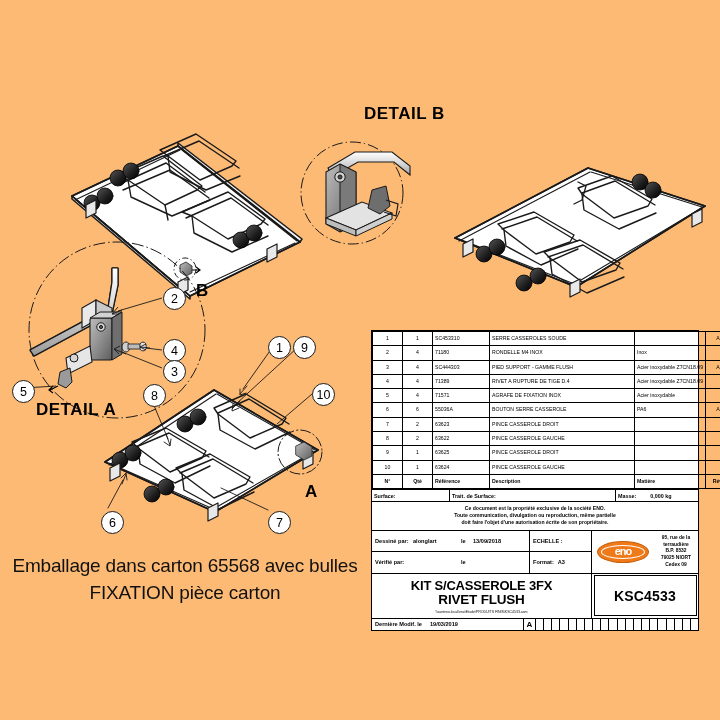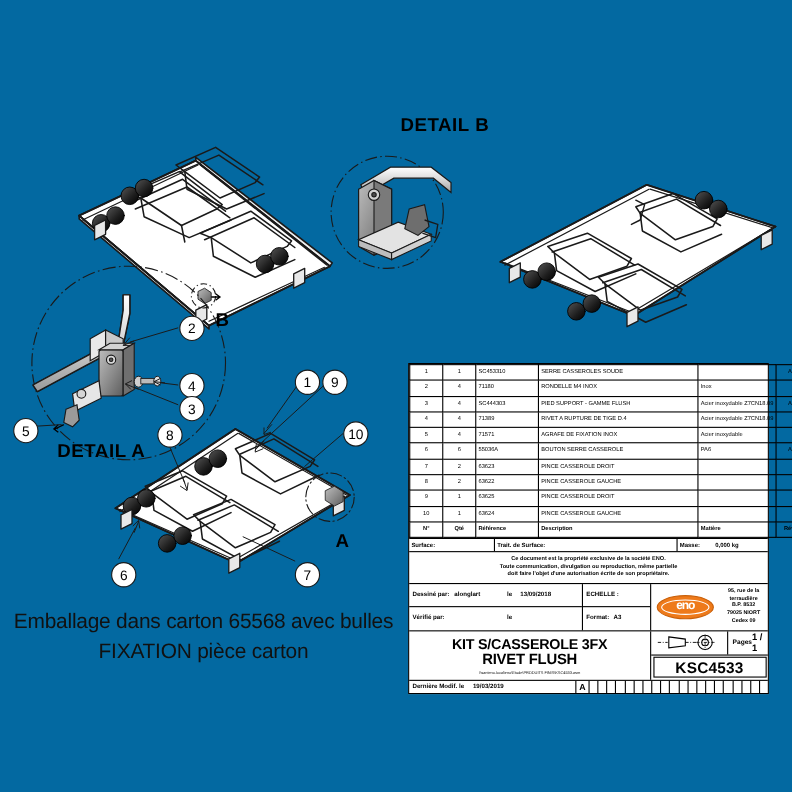--- a/index.html
+++ b/index.html
@@ -12,21 +12,21 @@
     height: 720px;
     font-family: "Liberation Sans", sans-serif;
     color: #000;
     overflow: hidden;
     position: relative;
   }
   #sheet {
     position: absolute;
     left: 0; top: 0;
     width: 720px; height: 720px;
-    background: #0369a1;
+    background: #fdba74;
   }
 
   
   .abs { position: absolute; }
 
   
   .detail-title {
     font-family: "Liberation Sans", sans-serif;
     font-weight: bold;
     font-size: 17px;
@@ -606,21 +606,21 @@
       </g>
 
       <g stroke-width="1.3" fill="none">
         <path d="M578 182 L586 186 L582 200 L574 204"></path>
       </g>
     </g>
   </svg>
 
   <div class="abs detail-title" style="left:364px; top:104px;">DETAIL B</div>
 
-  <div class="abs detail-title" style="left:52px; top:400px;">DETAIL A</div>
+  <div class="abs detail-title" style="left:36px; top:400px;">DETAIL A</div>
 
   <div class="abs marker-letter" style="left:196px; top:281px;">B</div>
 
   <div class="abs marker-letter" style="left:305px; top:482px;">A</div>
 
   <div id="balloons">
     <div class="balloon" style="left:268px; top:336px;">1</div>
     <div class="balloon" style="left:293px; top:336px;">9</div>
     <div class="balloon" style="left:312px; top:383px;">10</div>
     <div class="balloon" style="left:143px; top:384px;">8</div>
@@ -787,37 +787,20 @@
       </div>
     </div>
 
     <div id="nameblock">
       <div id="col-name">
         <div class="n1">KIT S/CASSEROLE 3FX</div>
         <div class="n2">RIVET FLUSH</div>
         <div class="npath">\\santeno.local\eno\Etude\PRODUITS FINIS\KSC4533.asm</div>
       </div>
       <div id="col-right">
-        <div id="proj-row">
-          <div id="proj-sym">
-            <svg width="60" height="16" viewBox="0 0 60 16" xmlns="http://www.w3.org/2000/svg">
-              <line x1="1" y1="8" x2="10" y2="8" stroke="#000" stroke-width="0.8" stroke-dasharray="3 1.5 0.8 1.5"></line>
-              <path d="M11 3 L26 5 L26 11 L11 13 Z" fill="none" stroke="#000" stroke-width="1"></path>
-              <line x1="26" y1="8" x2="36" y2="8" stroke="#000" stroke-width="0.8" stroke-dasharray="3 1.5 0.8 1.5"></line>
-              <circle cx="44" cy="8" r="6.5" fill="none" stroke="#000" stroke-width="1"></circle>
-              <circle cx="44" cy="8" r="3" fill="none" stroke="#000" stroke-width="1"></circle>
-              <line x1="36" y1="8" x2="53" y2="8" stroke="#000" stroke-width="0.7" stroke-dasharray="3 1.5 0.8 1.5"></line>
-              <line x1="44" y1="1" x2="44" y2="15" stroke="#000" stroke-width="0.7" stroke-dasharray="3 1.5 0.8 1.5"></line>
-            </svg>
-          </div>
-          <div id="pages-cell">
-            <span>Pages</span>
-            <span class="pages-val">1 / 1</span>
-          </div>
-        </div>
         <div id="ksc-row">
           <span class="ksc">KSC4533</span>
         </div>
       </div>
     </div>
 
     <div id="lastmod">
       <div class="lm-text">
         <span>Dernière Modif. le</span>
         <span>19/03/2019</span>

